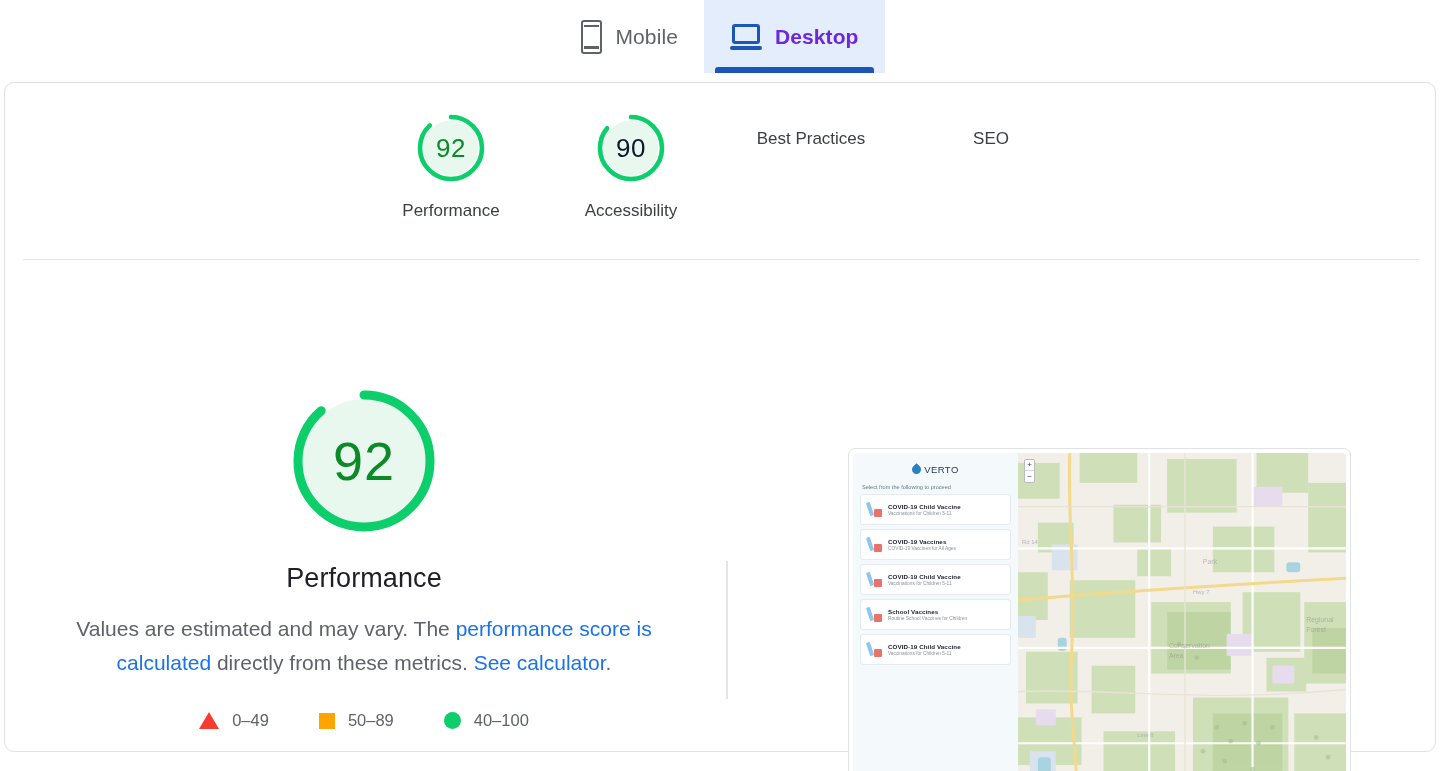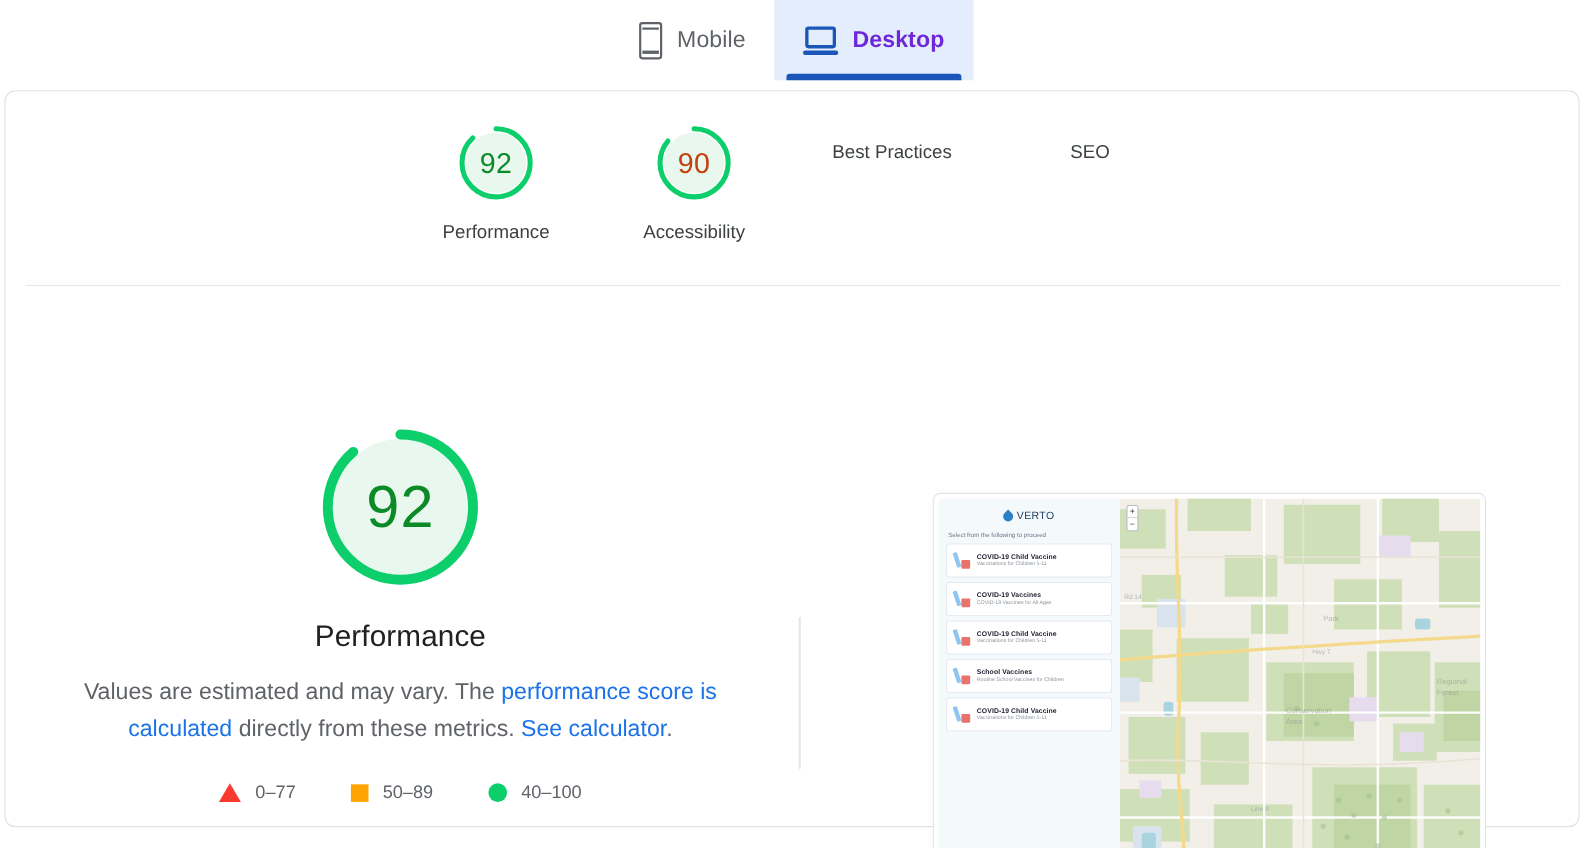--- a/index.html
+++ b/index.html
@@ -204,21 +204,21 @@
             <div class="num" style="color:#0c8a28">92</div>
           </div>
           <div class="g-label">Performance</div>
         </div>
         <div class="gauge-cell">
           <div class="g-small">
             <svg class="ring" width="72" height="72" viewBox="0 0 72 72">
               <circle cx="36" cy="36" r="27.5" fill="#e8f8ee"></circle>
               <circle cx="36" cy="36" r="31" fill="none" stroke="#0cce6b" stroke-width="4.6" stroke-linecap="round" stroke-dasharray="167.30087007031045 27.477874452256714" transform="rotate(-90 36 36)"></circle>
             </svg>
-            <div class="num" style="color:#c2410c">90</div>
+            <div class="num" style="color:#0f172a">90</div>
           </div>
           <div class="g-label">Accessibility</div>
         </div>
         <div class="gauge-cell">
           <div class="g-label">Best Practices</div>
         </div>
         <div class="gauge-cell">
           <div class="g-label">SEO</div>
         </div>
       </div>
@@ -239,21 +239,21 @@
 
         <div class="perf-title">Performance</div>
 
         <div class="perf-desc">
           <span>Values are estimated and may vary. The </span><a>performance score is calculated</a><span> directly from these metrics. </span><a>See calculator</a><span>.</span>
         </div>
 
         <div class="legend" id="legend">
             <div class="legend-item">
               <span class="sw-tri" style="border-bottom-color:#f93a2f"></span>
-              <span class="txt">0–77</span>
+              <span class="txt">0–49</span>
             </div>
             <div class="legend-item">
               <span class="sw-sq" style="background:#ffa400"></span>
               <span class="txt">50–89</span>
             </div>
             <div class="legend-item">
               <span class="sw-ci" style="background:#0cce6b"></span>
               <span class="txt">40–100</span>
             </div>
           </div>

